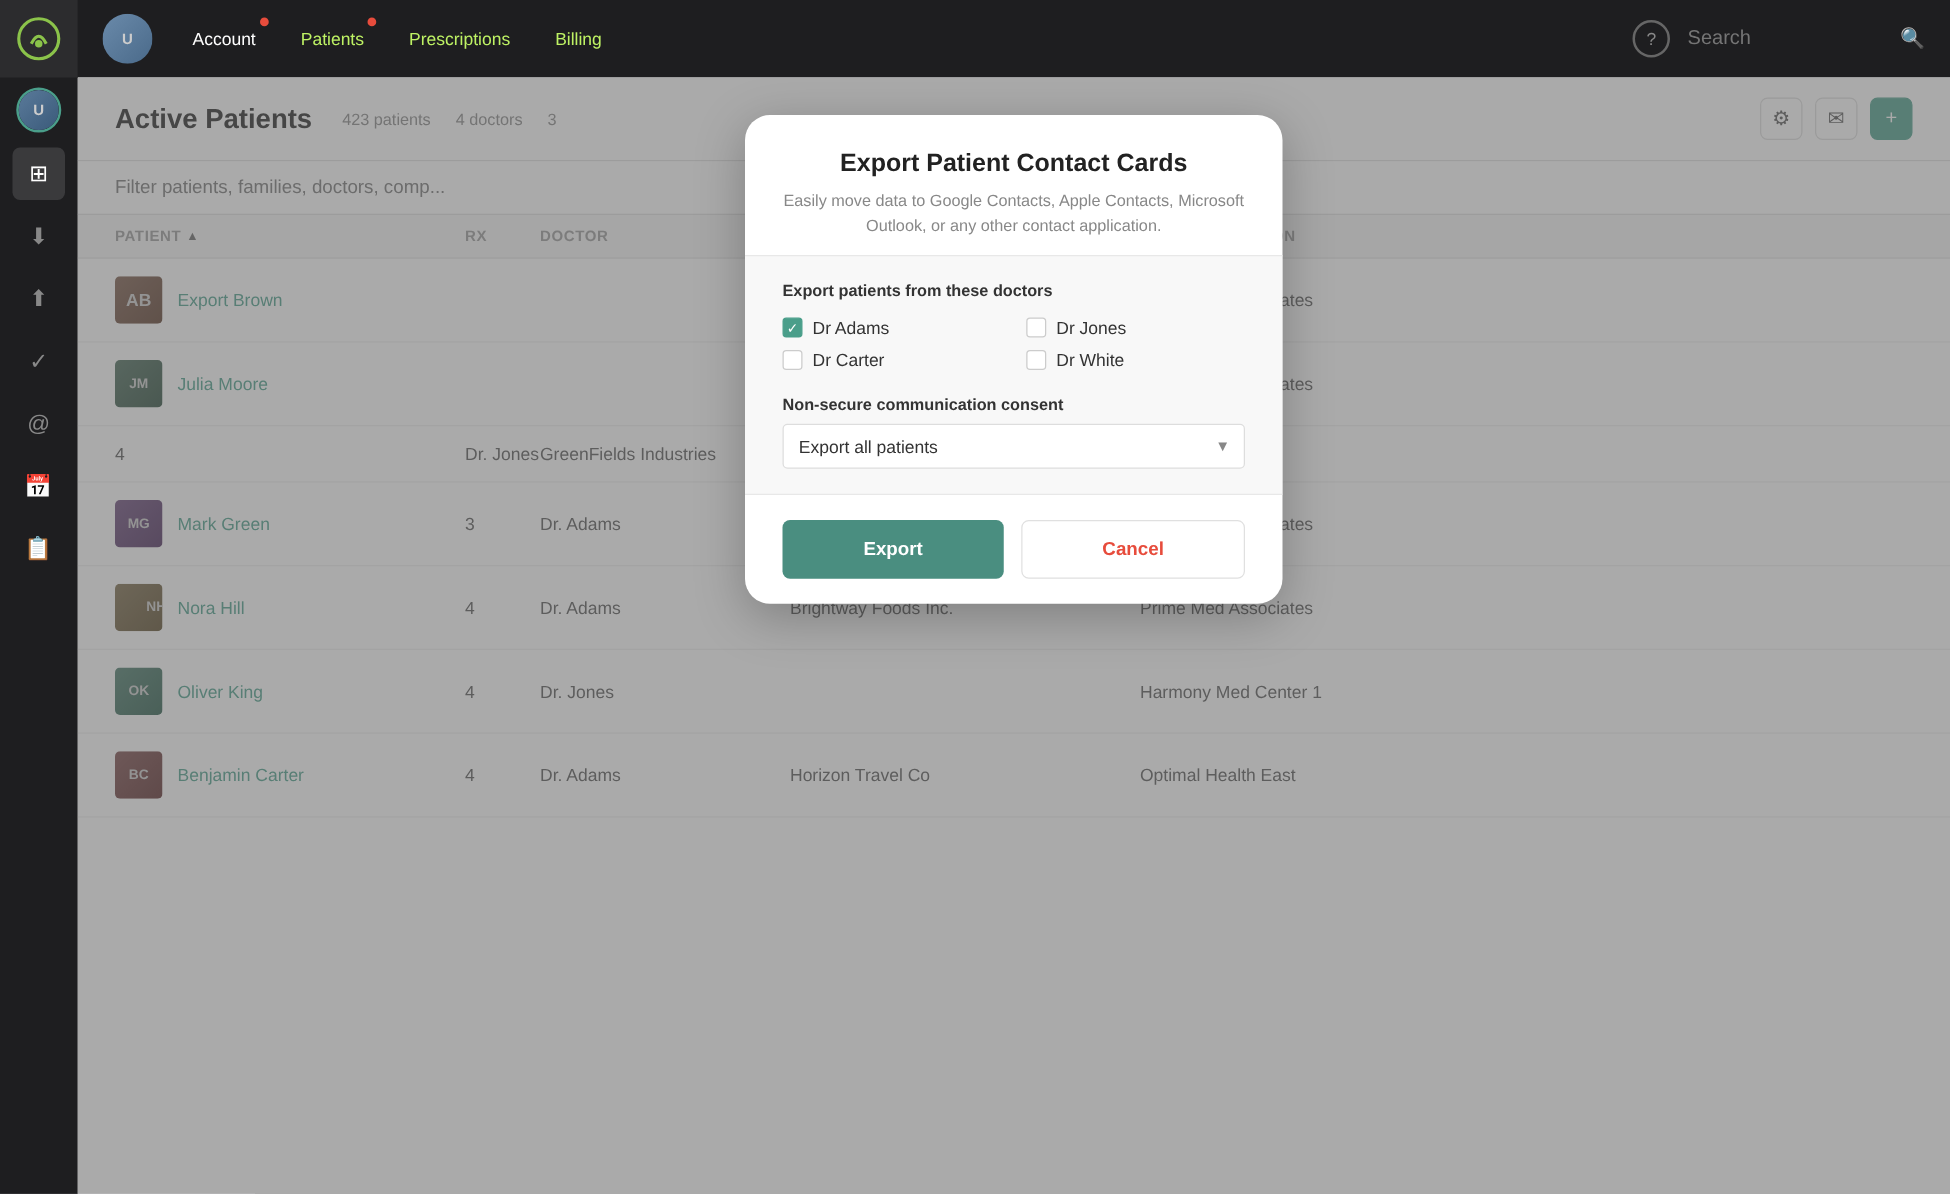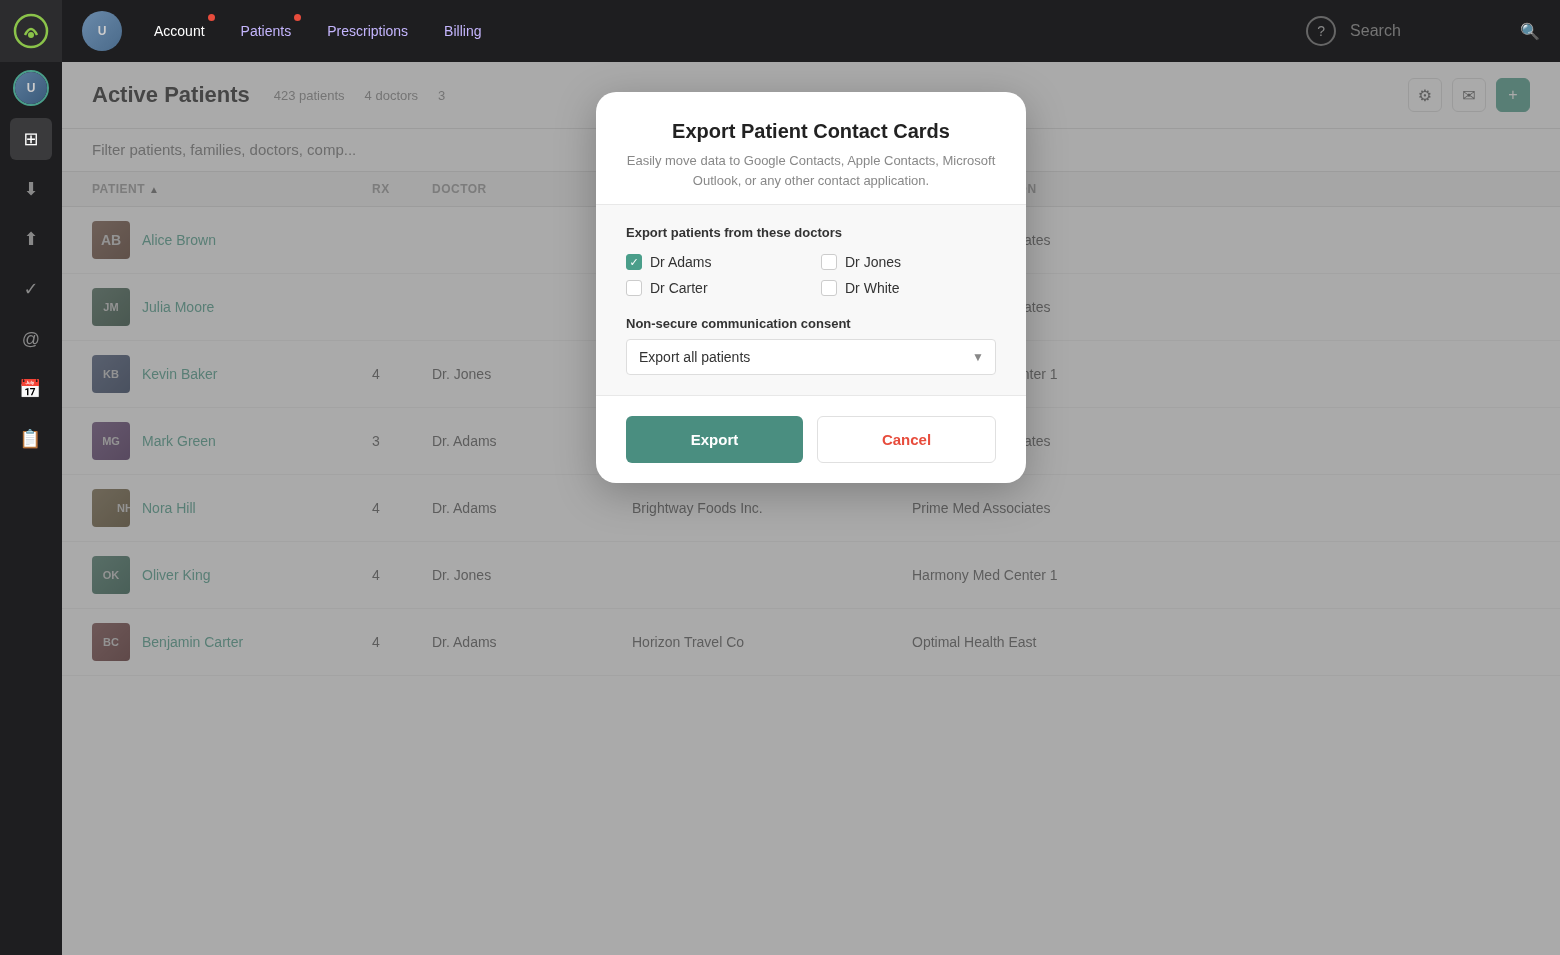--- a/index.html
+++ b/index.html
@@ -62,21 +62,21 @@
     }
     .topnav-user {
       width: 40px; height: 40px;
       border-radius: 50%;
       background: #555;
       overflow: hidden;
       margin-right: 14px;
       flex-shrink: 0;
     }
     .nav-item {
-      color: #c4b5fd;
+      color: #bef264;
       font-size: 14px;
       padding: 0 18px;
       height: 62px;
       display: flex; align-items: center;
       cursor: pointer;
       position: relative;
     }
     .nav-item.active { color: #fff; }
     .nav-dot {
       width: 7px; height: 7px;
@@ -439,46 +439,40 @@
       </div>
     </div>
 
     <div class="patient-list">
 
     <div class="patient-row">
       <div class="patient-cell">
         <div class="patient-avatar">
           <div class="avatar-placeholder" style="background:linear-gradient(135deg,#7a5a4a,#5a3a2a);font-size:14px;">AB</div>
         </div>
-        <span class="patient-name">Alice Brown</span>
+        <span class="patient-name">Export Brown</span>
       </div>
       <div class="patient-data"></div>
       <div class="patient-data"></div>
       <div class="patient-company"></div>
       <div class="patient-branch">Prime Med Associates</div>
     </div>
         <div class="patient-row">
       <div class="patient-cell">
         <div class="patient-avatar">
           <div class="avatar-placeholder" style="background:linear-gradient(135deg,#4a6a5a,#2a4a3a);font-size:11px;">JM</div>
         </div>
         <span class="patient-name">Julia Moore</span>
       </div>
       <div class="patient-data"></div>
       <div class="patient-data"></div>
       <div class="patient-company"></div>
       <div class="patient-branch">Prime Med Associates</div>
     </div>
         <div class="patient-row">
-      <div class="patient-cell">
-        <div class="patient-avatar">
-          <div class="avatar-placeholder" style="background:linear-gradient(135deg,#4a5a7a,#2a3a5a);font-size:11px;">KB</div>
-        </div>
-        <span class="patient-name">Kevin Baker</span>
-      </div>
       <div class="patient-data">4</div>
       <div class="patient-data">Dr. Jones</div>
       <div class="patient-company">GreenFields Industries</div>
       <div class="patient-branch">Harmony Med Center 1</div>
     </div>
         <div class="patient-row">
       <div class="patient-cell">
         <div class="patient-avatar">
           <div class="avatar-placeholder" style="background:linear-gradient(135deg,#6a4a7a,#4a2a5a);font-size:11px;">MG</div>
         </div>

